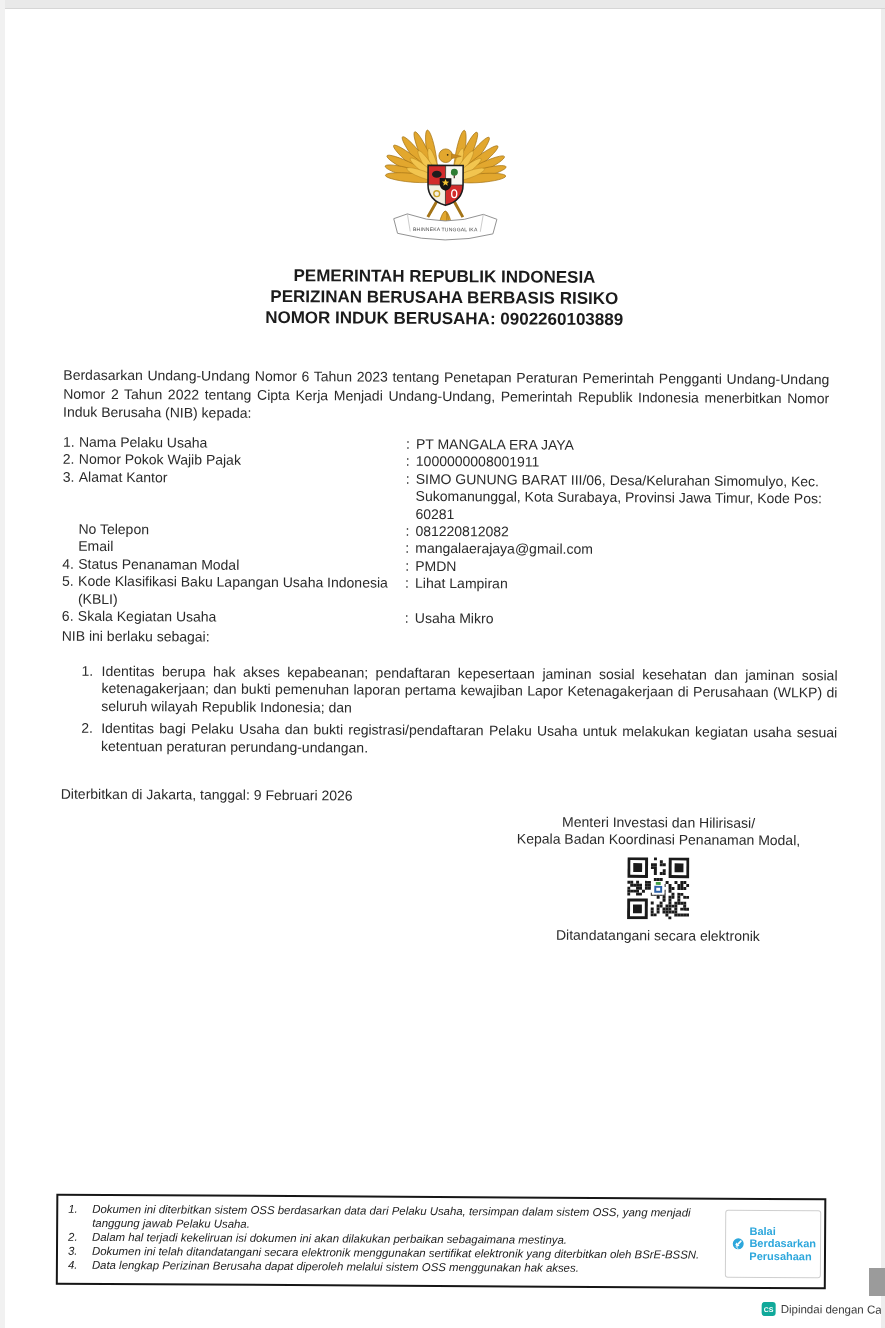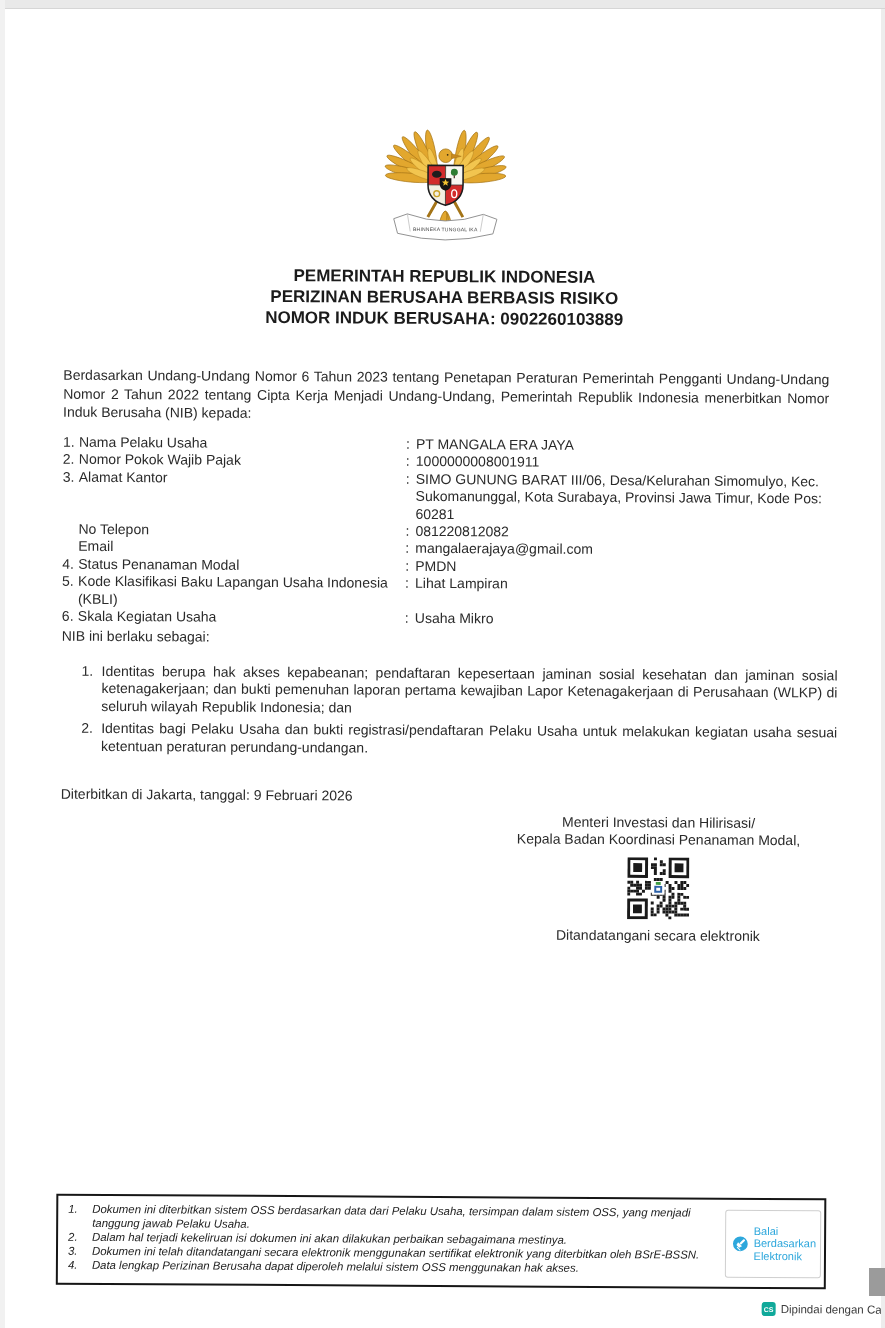--- a/index.html
+++ b/index.html
@@ -55,21 +55,21 @@
   .footer-box { position:absolute; top:1196px; left:60px; width:770px; height:91px;
                 border:2.5px solid #161616; background:#fff; display:flex; align-items:stretch; }
   .disclaimers { flex:1; padding:6px 8px 4px 10px; font-size:11.4px; font-style:italic;
                  line-height:14px; color:#222; }
   .d-item { display:flex; }
   .d-num { flex:none; width:24px; }
   .d-text { flex:1; padding-right:8px; }
   .bse-box { flex:none; width:96px; height:68px; align-self:center; margin-right:3px;
              border:1px solid #cfcfcf; border-radius:3px; background:#fff;
              display:flex; align-items:center; padding:4px 4px 4px 6px; gap:5px; }
-  .bse-text { font-size:11px; font-weight:normal; line-height:12.5px; font-style:normal; }
+  .bse-text { font-size:11px; font-weight:bold; line-height:12.5px; font-style:normal; }
 
   
   .cam-line { position:absolute; top:1300px; left:766px; display:flex; align-items:center; gap:5px; }
   .cam-icon { width:14px; height:14px; border-radius:3px; background:#10a99a;
               display:flex; align-items:center; justify-content:center; }
   .cam-icon span { color:#fff; font-size:7px; font-weight:bold; line-height:7px; }
   .cam-text { font-size:11.5px; color:#3c3c3c; white-space:nowrap; }
 </style>
 </head>
 <body>
@@ -393,21 +393,21 @@
           <circle cx="18" cy="18" r="16" fill="#2da7dc"></circle>
           <g transform="translate(18,18) rotate(45)">
             <rect x="-2.4" y="-13" width="4.8" height="14" rx="2" fill="#ffffff"></rect>
             <path d="M-6,1 L6,1 L4,8 L-4,8 Z" fill="#ffffff"></path>
             <rect x="-5,9" y="9" width="10" height="2" fill="#ffffff"></rect>
           </g>
         </svg>
         <div class="bse-text" style="color:#2da7dc;">
           <div>Balai</div>
           <div>Berdasarkan</div>
-          <div>Elektronik</div>
+          <div>Perusahaan</div>
         </div>
       </div>
     </div>
 
     <div class="cam-line">
       <div class="cam-icon">
           <span>CS</span>
         </div>
       <div class="cam-text">Dipindai dengan CamS</div>
     </div>

